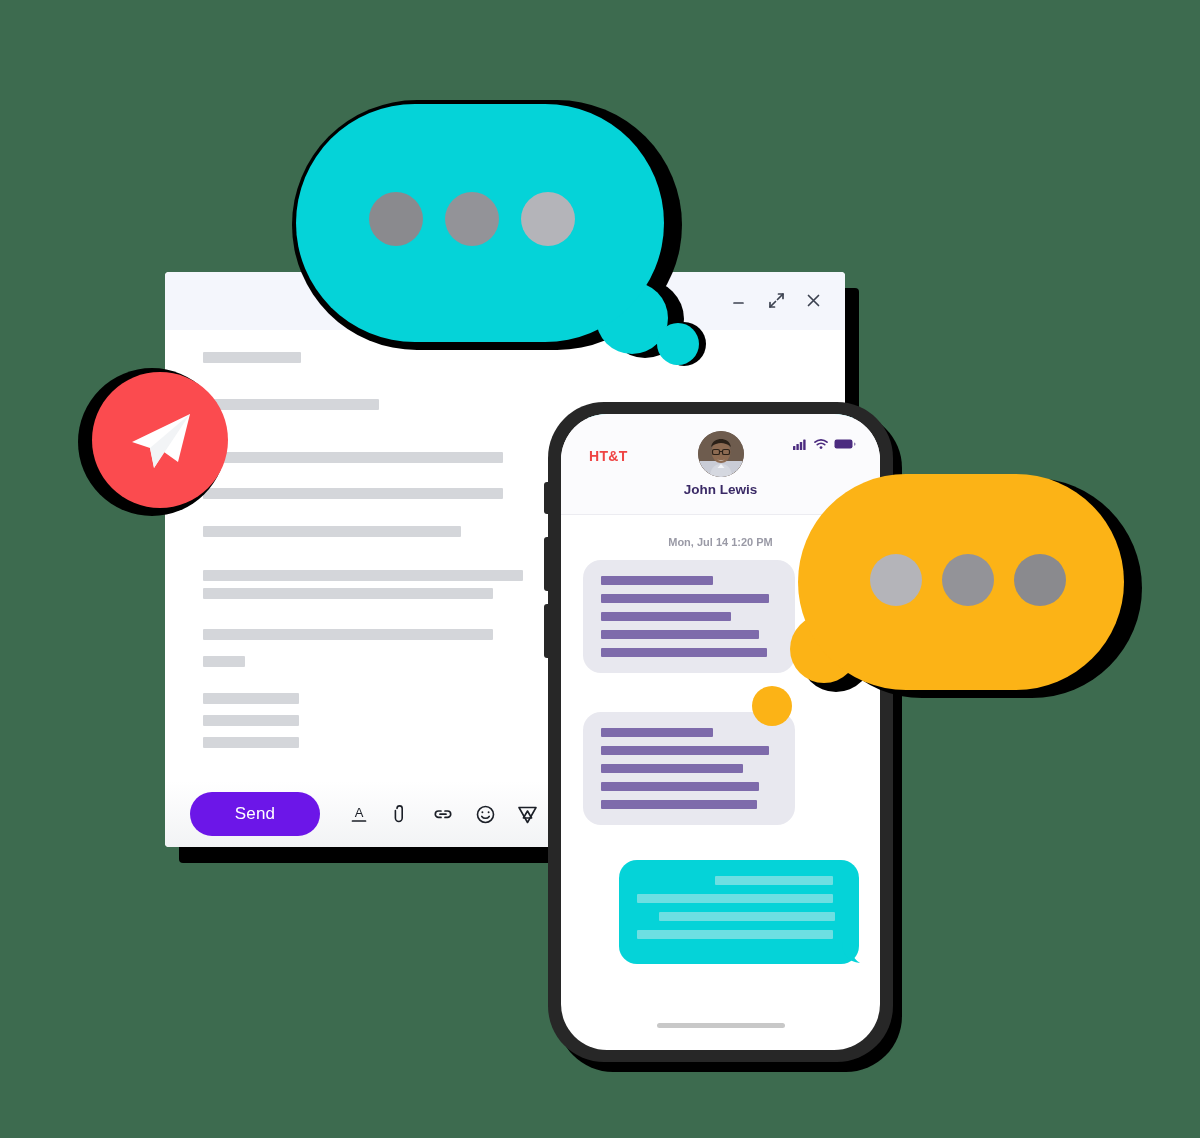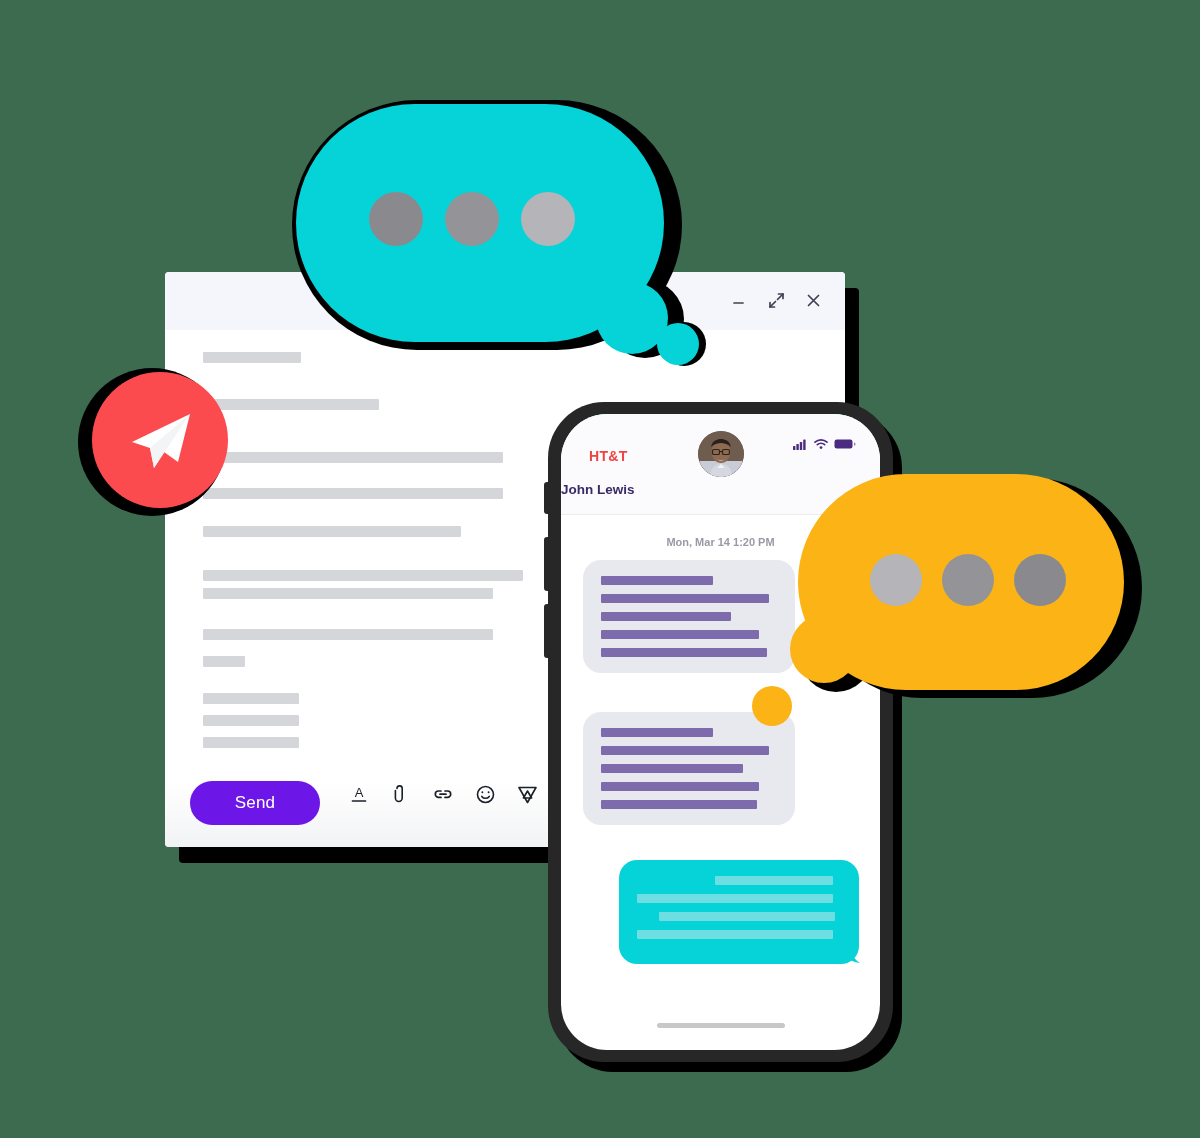--- a/index.html
+++ b/index.html
@@ -63,21 +63,21 @@
     border-radius: 1px;
   }
 
   .dw-footer {
     position: absolute;
     left: 0; right: 0; bottom: 0;
     height: 66px;
     background: linear-gradient(to bottom, #ffffff 0%, #f2f3f5 100%);
     border-radius: 0 0 4px 4px;
     display: flex;
-    align-items: flex-start;
+    align-items: center;
     padding-left: 25px;
   }
   .send-btn {
     width: 130px; height: 44px;
     background: #6c16e8;
     color: #fff;
     border: none;
     border-radius: 22px;
     font-size: 17px;
     font-family: "Liberation Sans", sans-serif;
@@ -264,20 +264,21 @@
     width: 46px; height: 46px;
     border-radius: 50%;
     overflow: hidden;
     background: #6b5b52;
   }
   .avatar svg { display: block; }
   .contact-name {
     position: absolute;
     left: 0; right: 0;
     top: 68px;
+    text-align: center;
     font-size: 13.5px;
     font-weight: bold;
     color: #3a2a66;
   }
   .timestamp {
     position: absolute;
     left: 0; right: 0;
     top: 122px;
     text-align: center;
     font-size: 11px;
@@ -481,21 +482,21 @@
               <rect x="24.5" y="18.5" width="7" height="5" rx="1.6" fill="none" stroke="#2b2118" stroke-width="1.2"></rect>
               <path d="M21.5 20.5 h3" stroke="#2b2118" stroke-width="1.1"></path>
               <path d="M19 28 q4 3 8 0 q-4 4-8 0z" fill="#fff"></path>
               <path d="M23 33 l-3.5 4 h7z" fill="#f2f4f8"></path>
             </g>
           </svg>
         </div>
         <div class="contact-name">John Lewis</div>
       </div>
 
-      <div class="timestamp">Mon, Mar 14 1:20 PM</div>
+      <div class="timestamp">Mon, Jul 14 1:20 PM</div>
 
       <div class="msg-in" style="left:22px; top:146px; width:212px;" id="mbi1">
           <div class="msg-line-purple" style="width: 112px;"></div>
           <div class="msg-line-purple" style="width: 168px;"></div>
           <div class="msg-line-purple" style="width: 130px;"></div>
           <div class="msg-line-purple" style="width: 158px;"></div>
           <div class="msg-line-purple" style="width: 166px;"></div>
         </div>
 
       <div class="msg-in" style="left:22px; top:298px; width:212px;" id="mbi2">

